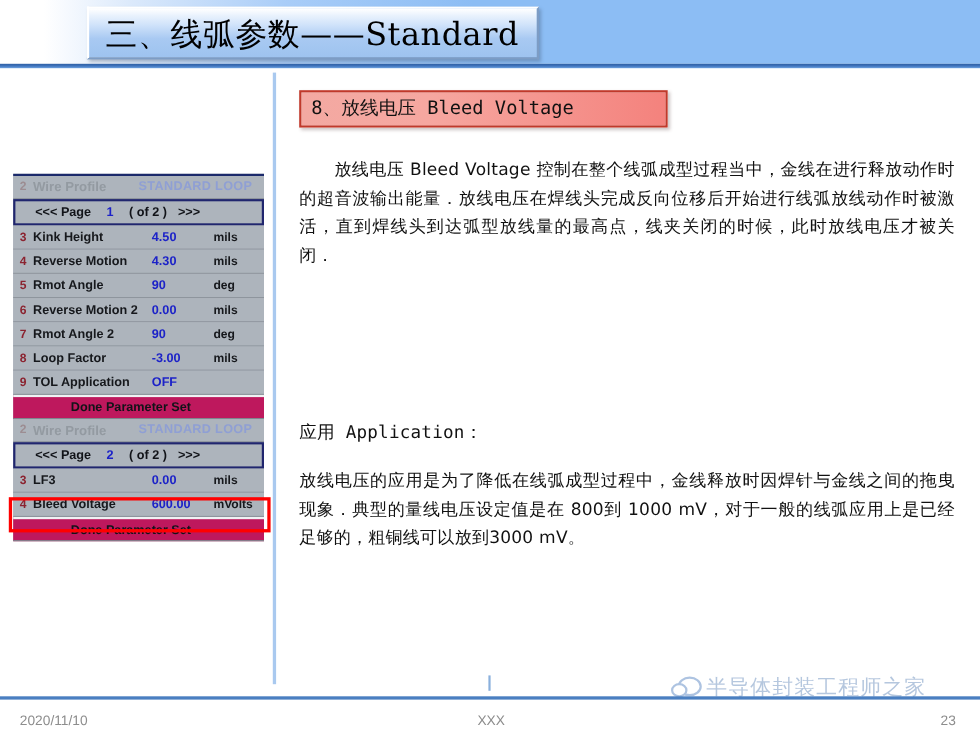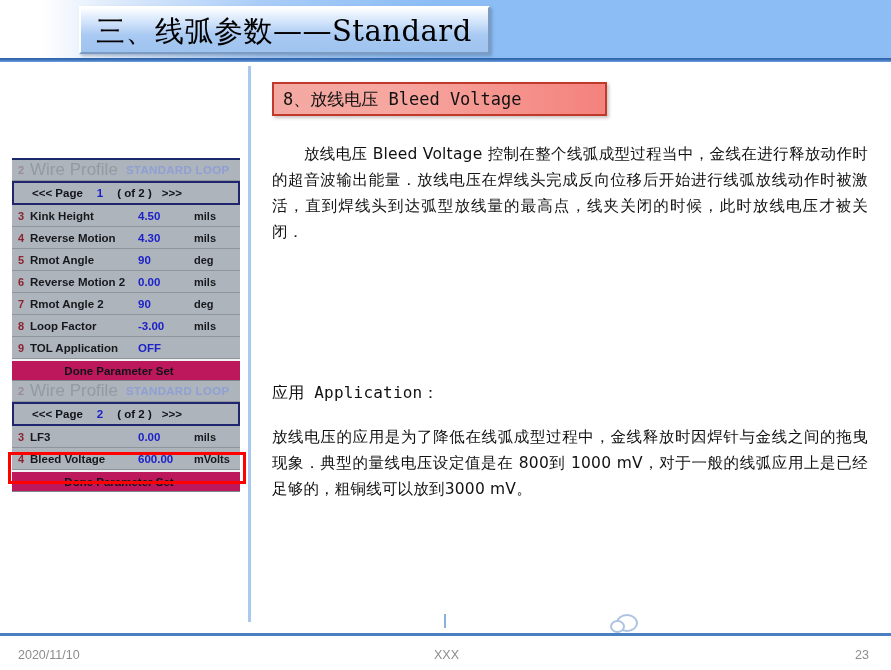--- a/index.html
+++ b/index.html
@@ -126,21 +126,21 @@
     display: flex; align-items: center;
     background: #adb4bc;
     border-bottom: 1px solid #8e959d;
   }
   .profile-row .p-idx {
     width: 18px; text-align: center;
     font-size: 11px; font-weight: bold; color: #9c8d92;
     flex: 0 0 18px;
   }
   .profile-row .p-name {
-    font-size: 17px; font-weight: normal; color: #939aa1;
+    font-size: 12px; font-weight: bold; color: #939aa1;
     flex: 0 0 96px;
   }
   .profile-row .p-loop {
     font-size: 11.5px; font-weight: bold; color: #8f9fd4;
     letter-spacing: 0.3px;
   }
   #highlight-box {
     position: absolute;
     left: 8px; top: 452px;
     width: 238px; height: 32px;
@@ -343,19 +343,20 @@
 
 <div class="body-para" id="para-main">放线电压 Bleed Voltage 控制在整个线弧成型过程当中，金线在进行释放动作时的超音波输出能量．放线电压在焊线头完成反向位移后开始进行线弧放线动作时被激活，直到焊线头到达弧型放线量的最高点，线夹关闭的时候，此时放线电压才被关闭．</div>
 <div class="body-para" id="app-label">应用 Application：</div>
 <div class="body-para" id="para-app">放线电压的应用是为了降低在线弧成型过程中，金线释放时因焊针与金线之间的拖曳现象．典型的量线电压设定值是在 800到 1000 mV，对于一般的线弧应用上是已经足够的，粗铜线可以放到3000 mV。</div>
 
 <div id="watermark">
   <span class="wm-icon">
     <span class="b1"></span>
       <span class="b2"></span>
   </span>
+  <span class="wm-text">半导体封装工程师之家</span>
 </div>
 
 <div id="footer-tick"></div>
 <div id="footer-rule"></div>
 <div class="footer-text" id="footer-date">2020/11/10</div>
 <div class="footer-text" id="footer-center">XXX</div>
 <div class="footer-text" id="footer-page">23</div>
 
 </body></html>

